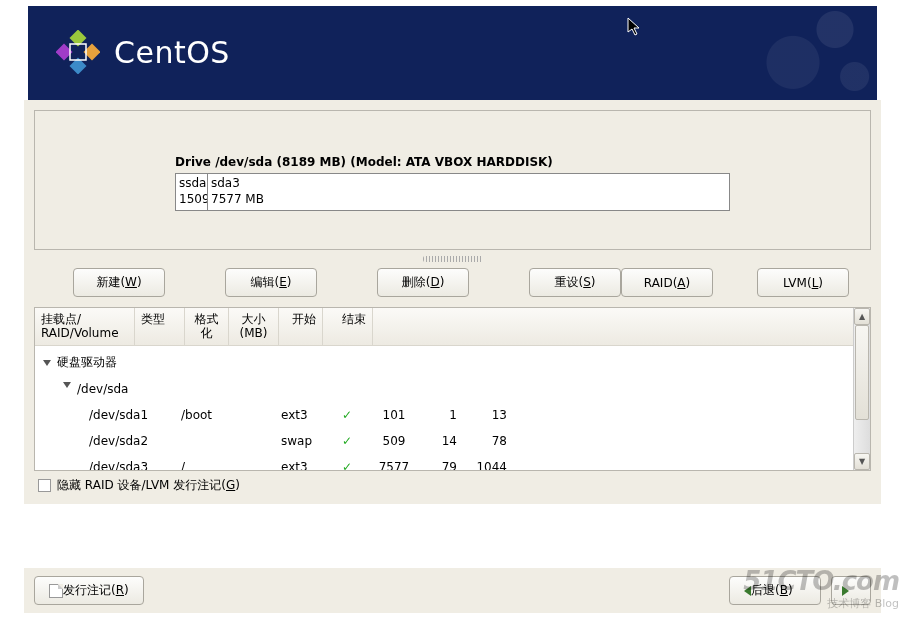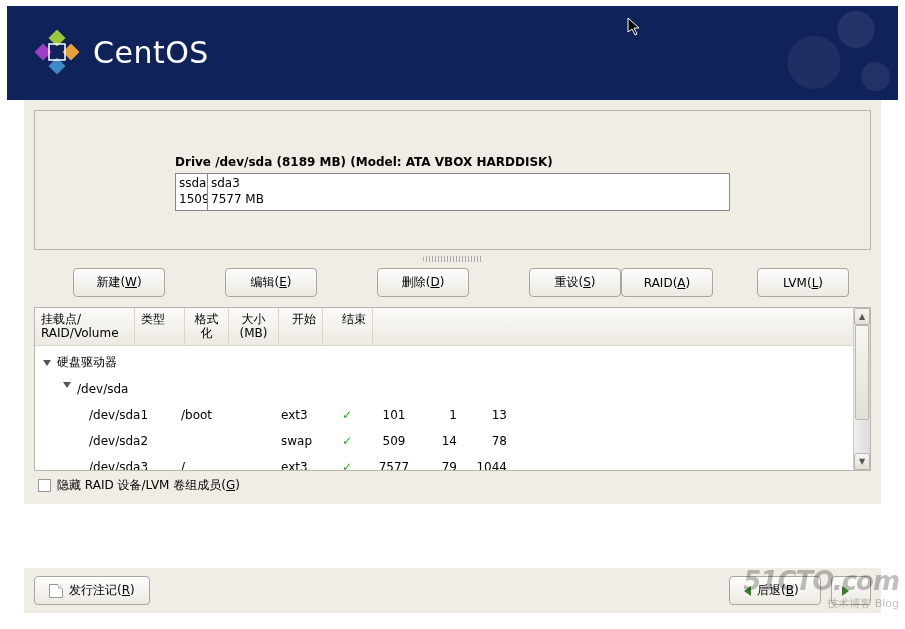--- a/index.html
+++ b/index.html
@@ -1,17 +1,17 @@
 <!DOCTYPE html>
 <html><head>
 <meta charset="utf-8">
 <style>
 *{box-sizing:border-box;margin:0;padding:0;font-family:"DejaVu Sans",Arial,sans-serif;font-size:12px}
 body{background:#fff;width:905px;height:629px;overflow:hidden;position:relative}
-.header{height:94px;background:#10225a;position:relative;margin:6px 7px 0;overflow:hidden}
+.header{height:94px;background:#10225a;position:relative;margin:6px 28px 0;overflow:hidden}
 .header::before{content:"";position:absolute;right:0;top:0;width:280px;height:94px;background:
  radial-gradient(circle at 85% 25%,rgba(255,255,255,.08) 18px,transparent 19px),
  radial-gradient(circle at 70% 60%,rgba(255,255,255,.06) 26px,transparent 27px),
  radial-gradient(circle at 92% 75%,rgba(255,255,255,.07) 14px,transparent 15px)}
 .logo-wrap{position:absolute;left:28px;top:24px;display:flex;align-items:center;gap:14px;color:#fff}
 .logo-ico{width:44px;height:44px}
 .logo-txt{font-size:30px;font-weight:400;letter-spacing:.5px}
 .main{background:#f0ede4;margin:0 24px;padding:10px 10px 4px}
 .drive-frame{border:1px solid #b9b6ae;background:#f0ede4;padding:20px 20px 38px;margin-bottom:6px;position:relative}
 .drive-inner{margin:24px 120px 0}
@@ -38,21 +38,21 @@
 .exp{width:0;height:0;border-left:4px solid transparent;border-right:4px solid transparent;border-top:6px solid #555;display:inline-block}
 .chk{color:#2a2}
 .scrollbar{width:17px;background:linear-gradient(90deg,#eee,#ddd);border-left:1px solid #ccc;position:relative}
 .sb-btn{height:17px;background:linear-gradient(#f7f6f2,#e3e0d7);border:1px solid #b9b6ae;border-radius:2px;display:flex;align-items:center;justify-content:center;font-size:8px;color:#555}
 .sb-track{position:absolute;top:17px;bottom:17px;left:0;right:0}
 .sb-thumb{position:absolute;top:0;height:95px;left:1px;right:1px;background:linear-gradient(#f7f6f2,#e3e0d7);border:1px solid #b9b6ae;border-radius:2px}
 .sb-dn{position:absolute;bottom:0;left:0;right:0}
 .cb-row{display:flex;align-items:center;gap:6px;padding:6px 4px}
 .cb{width:13px;height:13px;border:1px solid #999;background:#fff}
 .footer{position:absolute;left:24px;right:24px;bottom:16px;background:#f0ede4;padding:8px 10px;display:flex;justify-content:space-between}
-.btn-ico{display:inline-flex;align-items:center;gap:6px;padding:5px 14px}
+.btn-ico{display:inline-flex;align-items:center;padding:5px 14px}
 .arr-l{width:0;height:0;border-top:5px solid transparent;border-bottom:5px solid transparent;border-right:7px solid #3a7a2e}
 .arr-r{width:0;height:0;border-top:5px solid transparent;border-bottom:5px solid transparent;border-left:7px solid #3a7a2e}
 .note-ico{width:14px;height:14px;border:1px solid #999;background:#fff;position:relative}
 .note-ico::after{content:"";position:absolute;right:-1px;top:-1px;border-top:5px solid #f0ede4;border-left:5px solid #ccc}
 .cursor{position:absolute;left:627px;top:17px;pointer-events:none}
 .watermark{position:absolute;right:6px;bottom:18px;color:rgba(0,0,0,.25);text-align:right;font-family:Arial;pointer-events:none}
 .watermark .big{font-size:26px;font-weight:bold;font-style:italic;letter-spacing:-1px}
 .watermark .sm{font-size:11px}
 </style>
 </head>
@@ -166,21 +166,21 @@
       <div class="sb-btn">▲</div>
       <div class="sb-track">
           <div class="sb-thumb"></div>
         </div>
       <div class="sb-btn sb-dn">▼</div>
     </div>
   </div>
 
   <div class="cb-row">
     <span class="cb"></span>
-    <span><span>隐藏 RAID 设备/LVM 卷组成员</span>(<span class="u">G</span>)</span>
+    <span><span>隐藏 RAID 设备/LVM 发行注记</span>(<span class="u">G</span>)</span>
   </div>
 </div>
 
 <div class="footer">
   <button class="btn btn-ico">
     <span class="note-ico"></span>
     <span><span>发行注记</span>(<span class="u">R</span>)</span>
   </button>
   <div style="display:flex;gap:10px">
     <button class="btn btn-ico">

